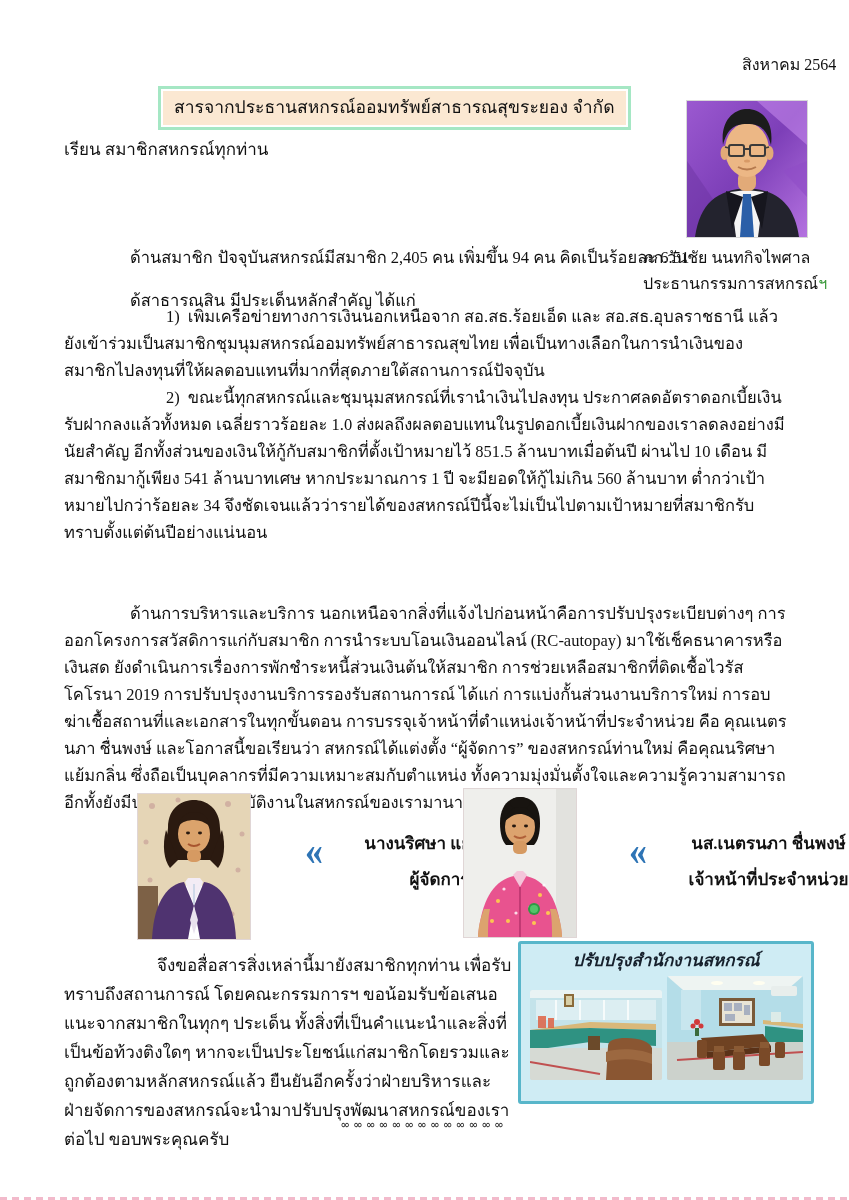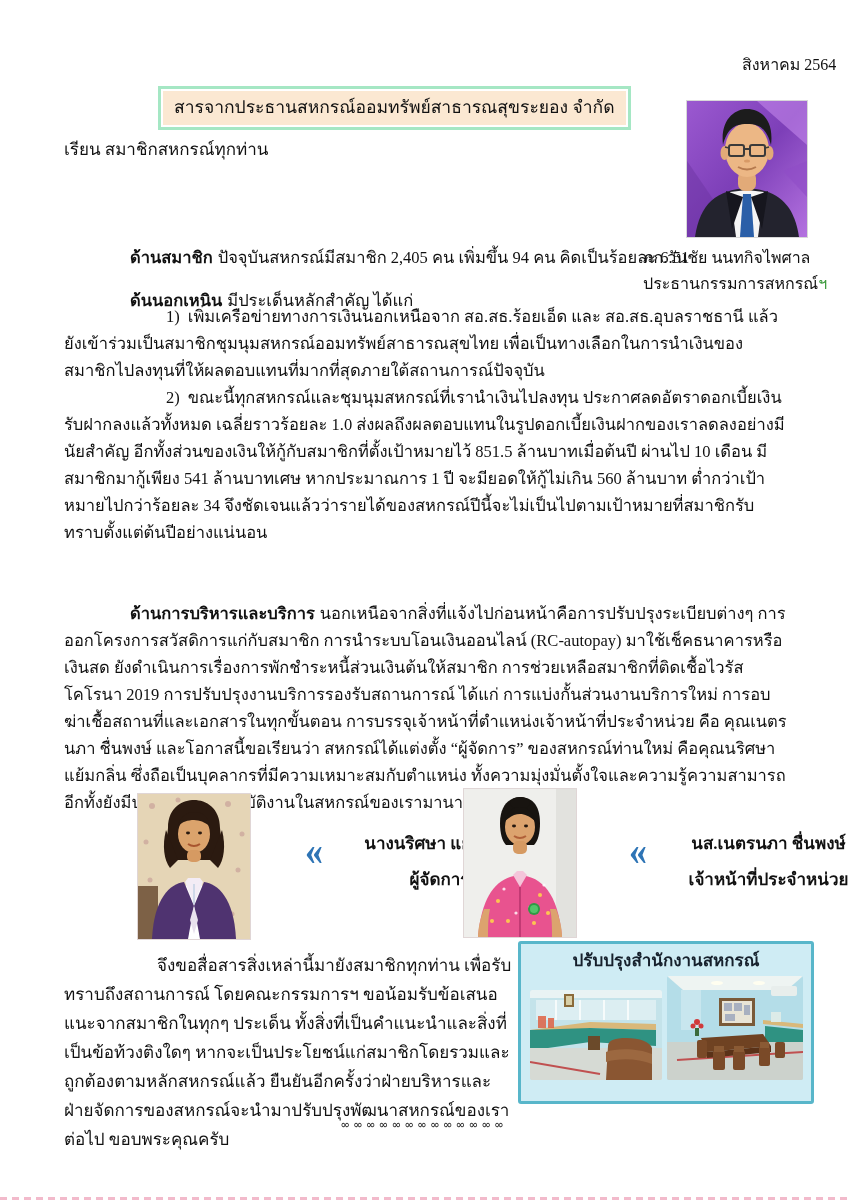--- a/index.html
+++ b/index.html
@@ -6,21 +6,21 @@
   .page{
     position:relative;width:849px;height:1200px;background:#ffffff;
     margin:0 auto;overflow:hidden;
     font-family:"Liberation Serif","DejaVu Serif",serif;
     color:#111;
   }
   .abs{position:absolute;}
   .para{font-size:16.5px;line-height:27px;text-align:left;}
   .b{font-weight:bold;}
   .num{margin-right:8px;}
-  .heading{font-weight:bold;margin-right:5px;}
+  .heading{font-weight:normal;margin-right:5px;}
 
   .date{top:52px;left:742px;font-size:16px;}
 
   .title-box{
     top:86px;left:158px;display:inline-block;
     background:#fbe8d2;border:3px solid #a5e7c4;
     box-shadow:inset 0 0 0 2px #ffffff;
     padding:4px 13px 6px 13px;font-size:17.5px;font-weight:normal;white-space:nowrap;
   }
 
@@ -50,20 +50,21 @@
   .staff-caption{font-size:17px;font-weight:bold;text-align:center;line-height:36px;}
   .manager-caption{top:826px;left:327px;width:225px;}
   .officer-caption{top:826px;left:651px;width:235px;}
 
   .closing{top:951px;left:64px;width:450px;font-size:17px;line-height:29px;text-indent:93px;}
 
   .office-box{
     top:941px;left:518px;width:296px;height:163px;box-sizing:border-box;
     background:#cfecf4;border:3px solid #58b6ca;border-radius:3px;
     text-align:center;
+    font-style:italic;
   }
   .office-box-title{font-size:17px;font-weight:bold;color:#16202c;margin-top:5px;line-height:24px;}
   .office-photos{display:flex;justify-content:center;align-items:flex-end;gap:5px;margin-top:3px;}
   .office-photo svg{display:block;border-radius:2px;}
 
   .divider{top:1117px;left:0;width:100%;text-align:center;
     font-size:13px;letter-spacing:5px;color:#2a2a2a;
     font-family:"DejaVu Sans Mono","Liberation Mono",monospace;}
 
   .bottom-edge{bottom:0;left:0;width:100%;height:3px;
@@ -115,21 +116,21 @@
   <div class="abs chairman-caption">
     <div>ภก.วันชัย  นนทกิจไพศาล</div>
     <div><span>ประธานกรรมการสหกรณ์</span><span class="role-suffix">ฯ</span></div>
   </div>
 
   <div class="abs para greeting">เรียน สมาชิกสหกรณ์ทุกท่าน</div>
 
 
   <div class="abs para members-line"><span class="heading">ด้านสมาชิก</span><span>ปัจจุบันสหกรณ์มีสมาชิก 2,405 คน เพิ่มขึ้น 94 คน คิดเป็นร้อยละ 6.51</span></div>
 
-  <div class="abs para finance-line"><span class="heading">ด้นนอกเหนิน</span><span>มีประเด็นหลักสำคัญ ได้แก่</span></div>
+  <div class="abs para finance-line"><span class="heading">ด้สาธารณสิน</span><span>มีประเด็นหลักสำคัญ ได้แก่</span></div>
 
   <div class="abs para item-1"><span class="num">1)</span><span>เพิ่มเครือข่ายทางการเงินนอกเหนือจาก สอ.สธ.ร้อยเอ็ด  และ สอ.สธ.อุบลราชธานี แล้วยังเข้าร่วมเป็นสมาชิกชุมนุมสหกรณ์ออมทรัพย์สาธารณสุขไทย เพื่อเป็นทางเลือกในการนำเงินของสมาชิกไปลงทุนที่ให้ผลตอบแทนที่มากที่สุดภายใต้สถานการณ์ปัจจุบัน</span></div>
 
   <div class="abs para item-2"><span class="num">2)</span><span>ขณะนี้ทุกสหกรณ์และชุมนุมสหกรณ์ที่เรานำเงินไปลงทุน ประกาศลดอัตราดอกเบี้ยเงินรับฝากลงแล้วทั้งหมด เฉลี่ยราวร้อยละ 1.0  ส่งผลถึงผลตอบแทนในรูปดอกเบี้ยเงินฝากของเราลดลงอย่างมีนัยสำคัญ  อีกทั้งส่วนของเงินให้กู้กับสมาชิกที่ตั้งเป้าหมายไว้ 851.5 ล้านบาทเมื่อต้นปี ผ่านไป 10 เดือน มีสมาชิกมากู้เพียง 541 ล้านบาทเศษ หากประมาณการ 1 ปี จะมียอดให้กู้ไม่เกิน 560 ล้านบาท ต่ำกว่าเป้าหมายไปกว่าร้อยละ 34  จึงชัดเจนแล้วว่ารายได้ของสหกรณ์ปีนี้จะไม่เป็นไปตามเป้าหมายที่สมาชิกรับทราบตั้งแต่ต้นปีอย่างแน่นอน</span></div>
 
 
   <div class="abs para admin-para"><span class="heading">ด้านการบริหารและบริการ</span><span>นอกเหนือจากสิ่งที่แจ้งไปก่อนหน้าคือการปรับปรุงระเบียบต่างๆ  การออกโครงการสวัสดิการแก่กับสมาชิก การนำระบบโอนเงินออนไลน์ (RC-autopay) มาใช้เช็คธนาคารหรือเงินสด  ยังดำเนินการเรื่องการพักชำระหนี้ส่วนเงินต้นให้สมาชิก การช่วยเหลือสมาชิกที่ติดเชื้อไวรัสโคโรนา 2019 การปรับปรุงงานบริการรองรับสถานการณ์ ได้แก่ การแบ่งกั้นส่วนงานบริการใหม่ การอบฆ่าเชื้อสถานที่และเอกสารในทุกขั้นตอน การบรรจุเจ้าหน้าที่ตำแหน่งเจ้าหน้าที่ประจำหน่วย คือ คุณเนตรนภา ชื่นพงษ์  และโอกาสนี้ขอเรียนว่า สหกรณ์ได้แต่งตั้ง “ผู้จัดการ” ของสหกรณ์ท่านใหม่ คือคุณนริศษา แย้มกลิ่น ซึ่งถือเป็นบุคลากรที่มีความเหมาะสมกับตำแหน่ง ทั้งความมุ่งมั่นตั้งใจและความรู้ความสามารถ อีกทั้งยังมีประสบการณ์ปฏิบัติงานในสหกรณ์ของเรามานานกว่า 29 ปี</span></div>
 
   <div class="abs staff-photo manager-photo">
     <svg width="112" height="145" viewBox="0 0 112 145">

